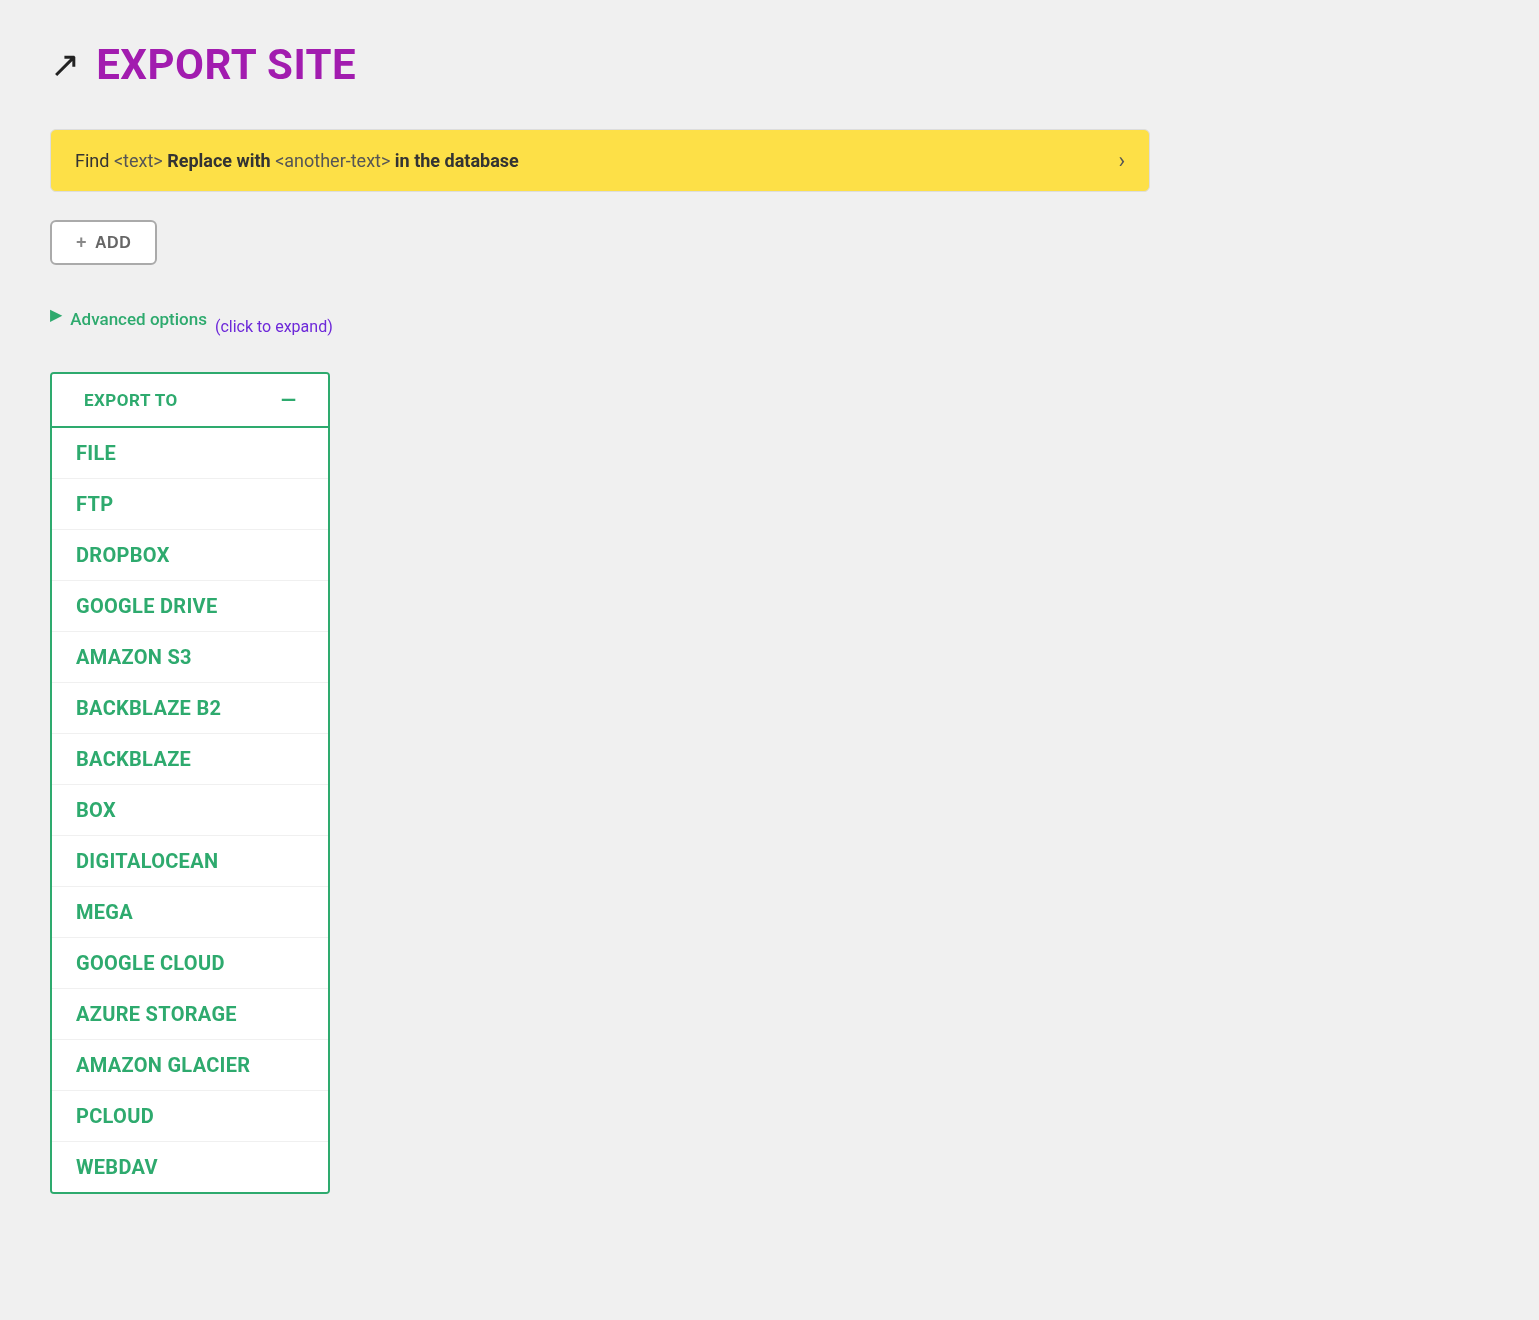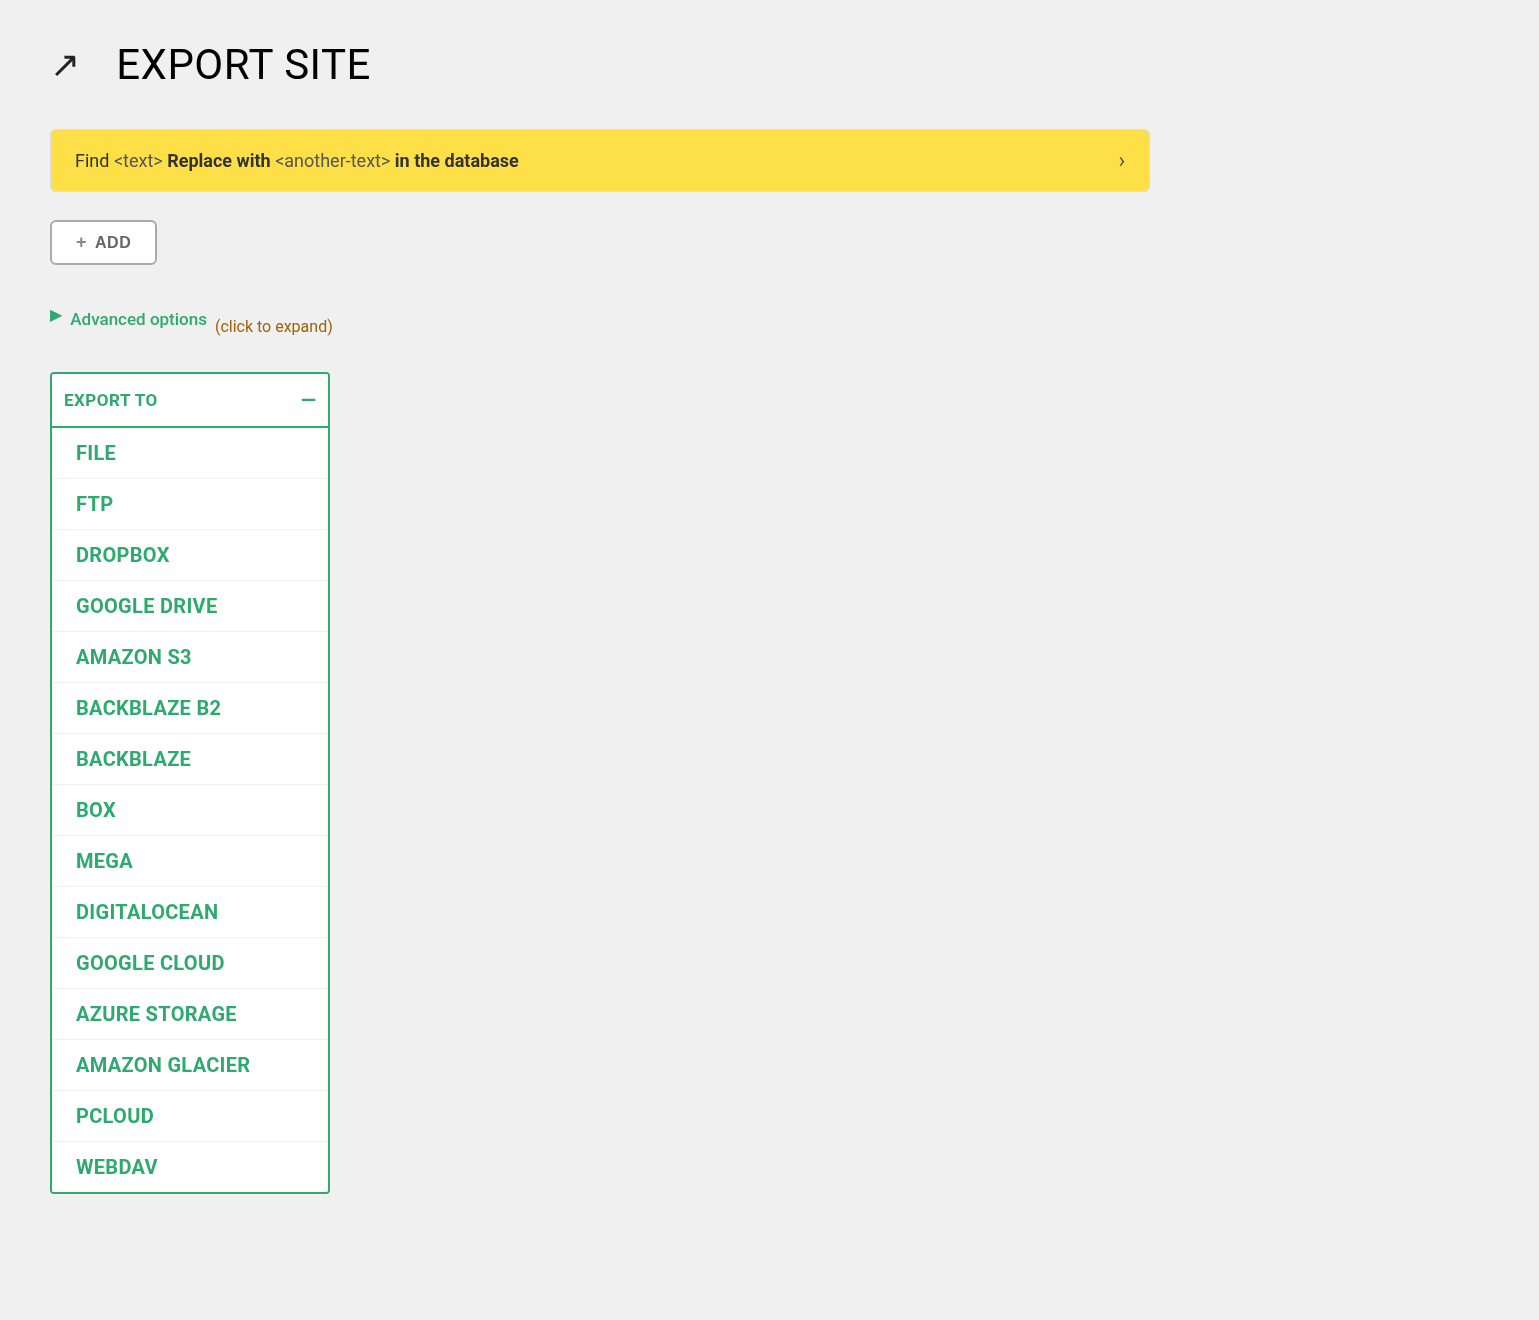--- a/index.html
+++ b/index.html
@@ -23,24 +23,23 @@
       margin-bottom: 40px;
     }
 
     .export-icon {
       font-size: 36px;
       color: #222;
     }
 
     .page-title {
       font-size: 42px;
-      font-weight: 400;
-      color: #000000;
+      font-weight: 700;
+      color: #a21caf;
       letter-spacing: 0.5px;
-      margin-left: 20px;
     }
 
     .find-replace-bar {
       background: #fde047;
       border: 1px solid #ddd;
       border-radius: 6px;
       padding: 18px 24px;
       display: flex;
       align-items: center;
       justify-content: space-between;
@@ -107,36 +106,36 @@
     }
 
     .advanced-label {
       color: #2eaa6e;
       font-size: 17px;
       font-weight: 500;
       margin-top: 8px;
     }
 
     .advanced-hint {
-      color: #a16207;
+      color: #6d28d9;
       font-size: 16px;
       margin-top: 24px;
     }
 
     .export-to-panel {
       border: 2px solid #2eaa6e;
       border-radius: 4px;
       width: 280px;
       overflow: hidden;
     }
 
     .export-to-header {
       background: #fff;
       border-bottom: 2px solid #2eaa6e;
-      padding: 14px 12px;
+      padding: 14px 32px;
       display: flex;
       align-items: center;
       justify-content: space-between;
       gap: 22px;
     }
 
     .export-to-title {
       font-size: 17px;
       font-weight: 700;
       color: #2eaa6e;
@@ -209,21 +208,21 @@
   </div>
   <ul class="export-to-list" id="export-list">
   <li>FILE</li>
       <li>FTP</li>
       <li>DROPBOX</li>
       <li>GOOGLE DRIVE</li>
       <li>AMAZON S3</li>
       <li>BACKBLAZE B2</li>
       <li>BACKBLAZE</li>
       <li>BOX</li>
+      <li>DIGITALOCEAN</li>
       <li>MEGA</li>
-      <li>DIGITALOCEAN</li>
       <li>GOOGLE CLOUD</li>
       <li>AZURE STORAGE</li>
       <li>AMAZON GLACIER</li>
       <li>PCLOUD</li>
       <li>WEBDAV</li>
     </ul>
 </div>
 
 </body></html>

